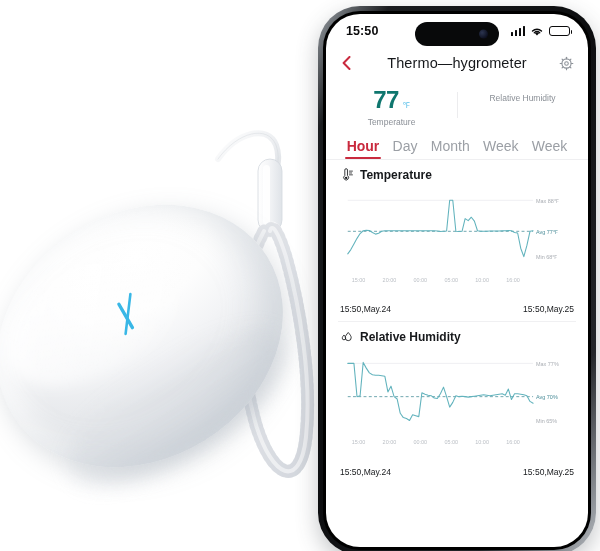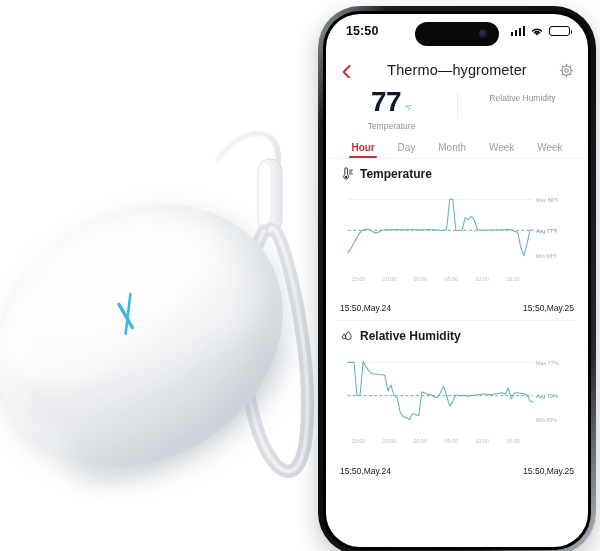--- a/index.html
+++ b/index.html
@@ -111,21 +111,21 @@
   .batt{
     width:21px;height:10.5px;border:1.3px solid #0b0b0c;border-radius:3px;
     position:relative;box-sizing:border-box;padding:1.3px;
   }
   .batt::after{content:"";position:absolute;right:-3.4px;top:3px;width:1.8px;height:4px;
     background:#0b0b0c;border-radius:0 1.4px 1.4px 0;}
   .batt-fill{height:100%;background:#0b0b0c;border-radius:1.2px;}
 
   
   .navbar{
-    height:30px;display:flex;align-items:flex-end;
+    height:30px;display:flex;align-items:center;
     padding:0 14px;position:relative;background:#fff;
   }
   .back-chevron{
     width:13px;height:13px;position:relative;cursor:pointer;
     display:flex;align-items:center;justify-content:center;
   }
   .nav-title{
     position:absolute;left:0;right:0;text-align:center;
     font-size:14.5px;font-weight:400;color:#16181b;letter-spacing:.1px;
     pointer-events:none;
@@ -138,35 +138,35 @@
     display:flex;align-items:center;justify-content:center;
   }
   .banner span{font-size:9px;color:#fff;letter-spacing:.15px;}
 
   
   .readings{
     display:flex;padding:10px 0 5px;background:#fff;position:relative;
   }
   .reading{flex:1;text-align:center;}
   .reading .rowv{display:flex;align-items:baseline;justify-content:center;gap:4px;}
-  .rbig{font-size:28px;font-weight:700;color:#0f172a;letter-spacing:-.5px;line-height:1;}
+  .rbig{font-size:24px;font-weight:700;color:#0f766e;letter-spacing:-.5px;line-height:1;}
   .runit{font-size:8px;color:#5bc0ea;font-weight:400;}
   .rlabel{font-size:8.5px;color:#8a8f96;margin-top:5px;}
   .rdivider{
     position:absolute;left:50%;top:14px;width:1px;height:26px;background:#ececee;
   }
 
   
   .tabs{
     display:flex;justify-content:space-around;align-items:flex-end;
     padding:3px 14px 0;background:#fff;
     border-bottom:1px solid #efeff1;
   }
   .tab{
-    font-size:10px;color:#9b9fa5;padding:3px 2px 5px;position:relative;cursor:pointer;
+    font-size:14px;color:#9b9fa5;padding:3px 2px 5px;position:relative;cursor:pointer;
   }
   .tab.active{color:#c92a3e;font-weight:700;}
   .tab.active::after{
     content:"";position:absolute;left:0;right:0;bottom:0;height:2px;
     background:#c92a3e;border-radius:1px;
   }
 
   
   .card{padding:8px 0 3px;background:#fff;}
   .card-head{display:flex;align-items:center;gap:6px;padding:0 14px 4px;}

